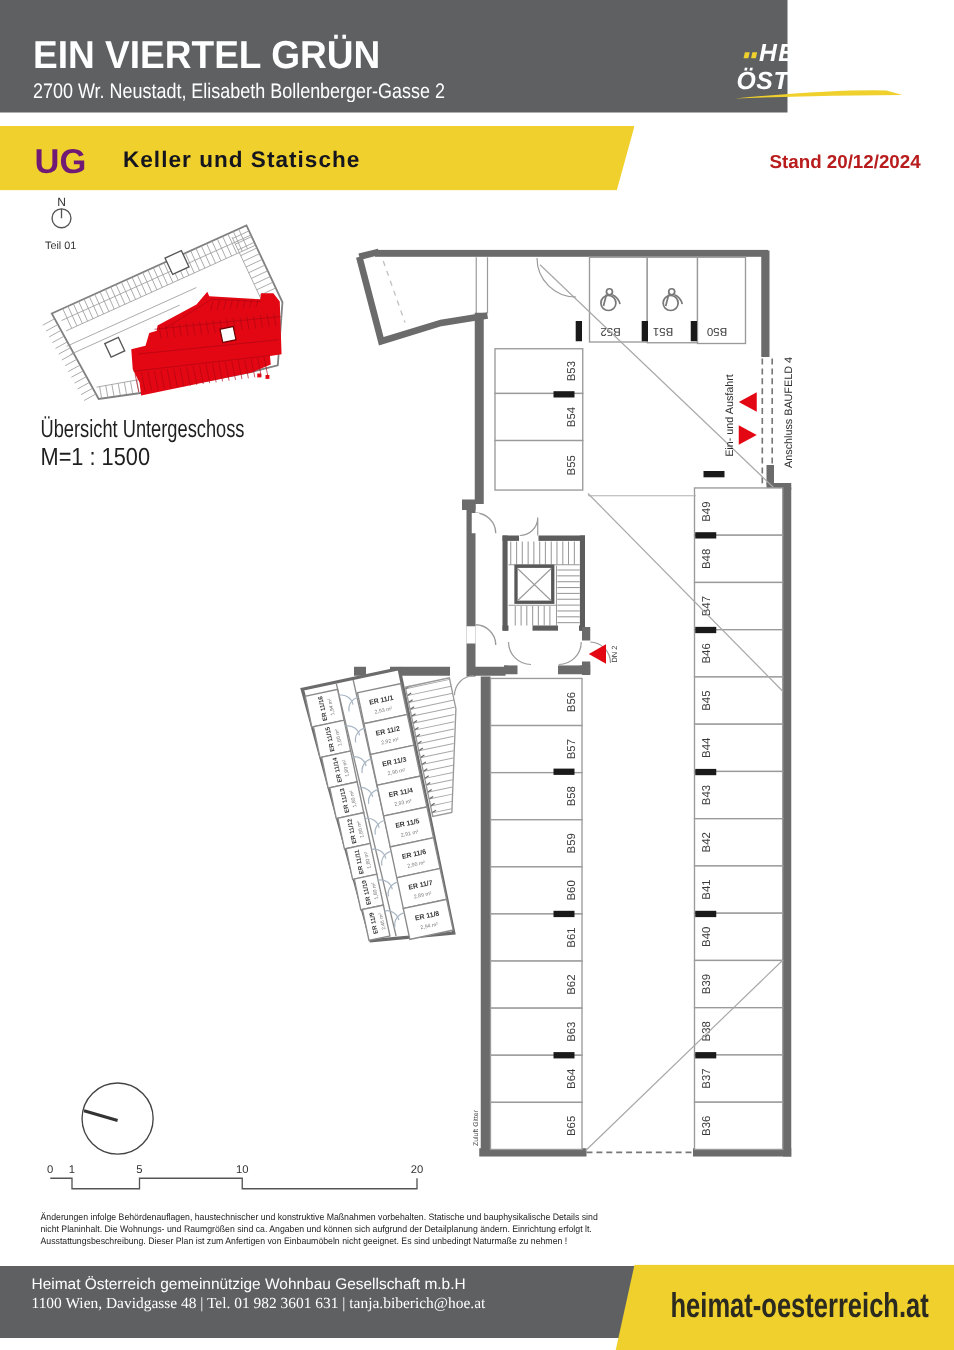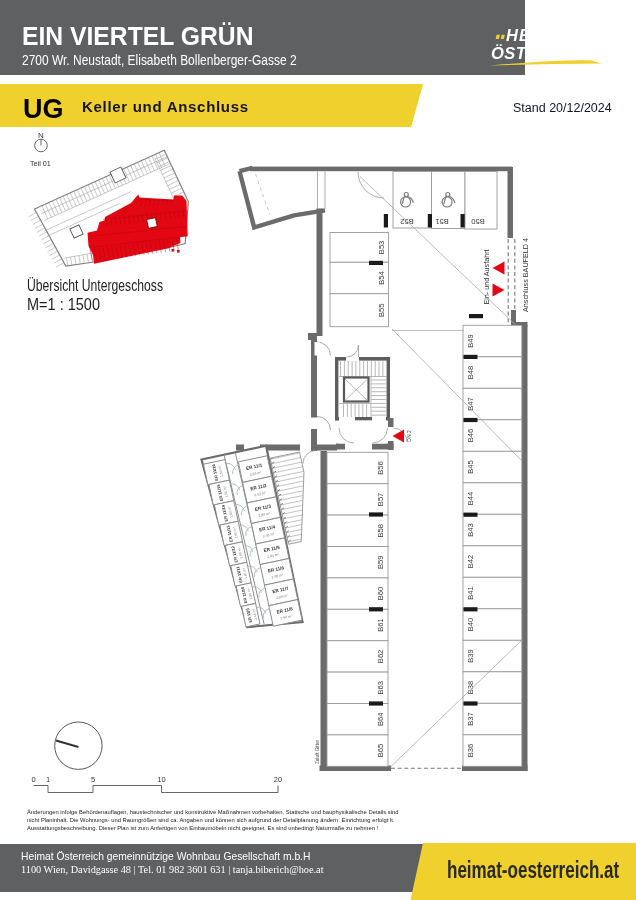--- a/index.html
+++ b/index.html
@@ -5,23 +5,23 @@
 <style>
   html,body { margin:0; padding:0; }
   body { width:636px; height:900px; position:relative; background:#fff;
          font-family:"Liberation Sans", sans-serif; overflow:hidden; }
   .hdr { position:absolute; left:0; top:0; width:525px; height:75px; background:#5e6062; }
   .hdr h1 { margin:0; position:absolute; left:22px; top:20.5px; color:#fff; font-size:26px;
              font-weight:bold; transform:scaleX(0.95); transform-origin:0 50%; white-space:nowrap; }
   .hdr .sub { position:absolute; left:22px; top:51.5px; color:#fff; font-size:14px; transform:scaleX(0.855); transform-origin:0 50%; white-space:nowrap; }
   .banner { position:absolute; left:0; top:84px; width:423px; height:43px; background:#f0d02c;
              clip-path:polygon(0 0, 100% 0, 97.2% 100%, 0 100%); }
-  .banner .ug { position:absolute; left:23px; top:10px; font-size:27px; font-weight:bold; color:#000000; }
+  .banner .ug { position:absolute; left:23px; top:10px; font-size:23px; font-weight:bold; color:#701a75; }
   .banner .tt { position:absolute; left:82px; top:14px; font-size:15px; font-weight:bold; color:#15151f; letter-spacing:0.7px; }
-  .stand { position:absolute; left:513px; top:101px; font-size:12.5px; color:#0f172a; }
+  .stand { position:absolute; left:513px; top:101px; font-size:12.5px; color:#b91c1c;font-weight:bold; }
   .disc { position:absolute; left:27px; top:808px; width:620px; font-size:6.2px; line-height:8.2px; color:#222; white-space:nowrap; transform:scaleX(0.94); transform-origin:0 0; }
   .ftr { position:absolute; left:0; top:844px; width:636px; height:48px; background:#5e6062; }
   .ftr .l1 { position:absolute; left:21px; top:7px; color:#fff; font-size:10.3px; }
   .ftr .l2 { position:absolute; left:21px; top:20px; color:#fff; font-size:10.3px;font-family:Liberation Serif, serif; }
   .ftr .yellow { position:absolute; left:404px; top:-1px; width:232px; height:57px; background:#f0d02c;
                   clip-path:polygon(8.2% 0, 100% 0, 100% 100%, 2.8% 100%); }
   .ftr .site { position:absolute; left:447px; top:13px; font-size:23px; font-weight:bold; color:#2b2a20; transform:scaleX(0.74); transform-origin:0 0; white-space:nowrap; }
   svg.plan { position:absolute; left:0; top:0; }
 </style>
 </head>
@@ -37,21 +37,21 @@
     <polygon points="30.6,34.8 33.8,34.8 32.9,38.9 29.7,38.9" fill="#f0d02c"></polygon>
     <polygon points="35.6,34.8 38.8,34.8 37.9,38.9 34.7,38.9" fill="#f0d02c"></polygon>
     <text x="40" y="40.8" font-size="16.5" font-weight="bold" font-style="italic" fill="#fff" letter-spacing="1">HEIMAT</text>
     <text x="25" y="59" font-size="16.5" font-weight="bold" font-style="italic" fill="#fff" letter-spacing="0.4">ÖSTERREICH</text>
     <path d="M24,65.6 Q90,59.5 125,60.3 L135.5,63.4 Q80,63.8 24,65.6 Z" fill="#f0d02c"></path>
   </svg>
 </div>
 
 <div class="banner">
   <div class="ug">UG</div>
-  <div class="tt">Keller und Anschluss</div>
+  <div class="tt">Keller und Statische</div>
 </div>
 
 <div class="stand">Stand 20/12/2024</div>
 
 <svg class="plan" width="636" height="845" viewBox="0 0 636 845">
 
 <g>
 <polygon points="34.5,209 164.3,150.3 188.3,201.5 185.2,243.5 167.3,248 97.2,261.5 65.8,266" fill="#ffffff" stroke="#808080" stroke-width="1.2"></polygon>
 </g>
 

